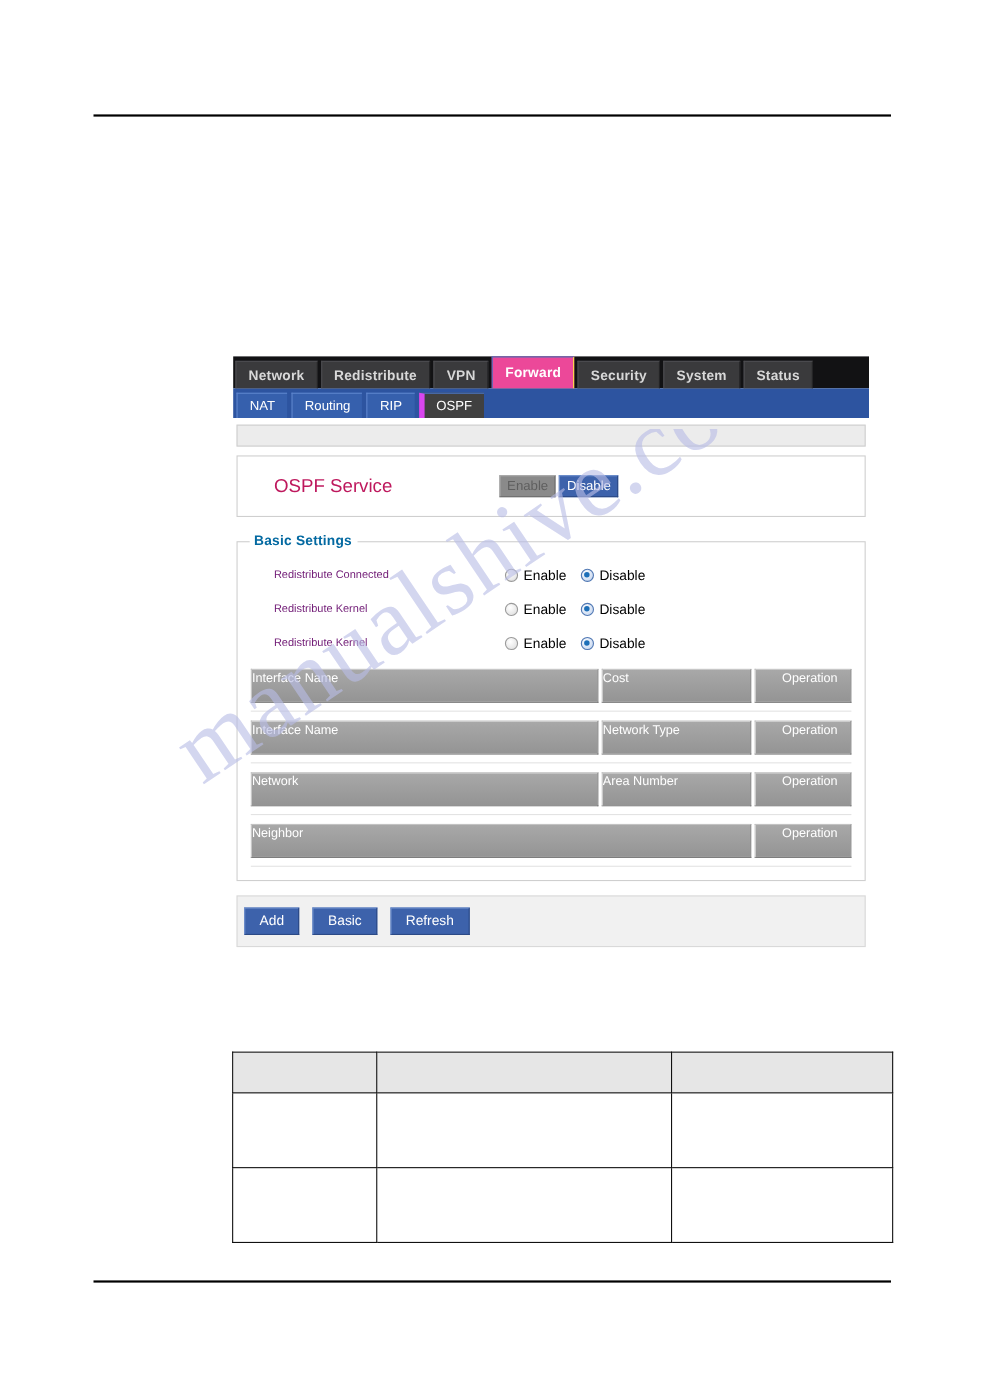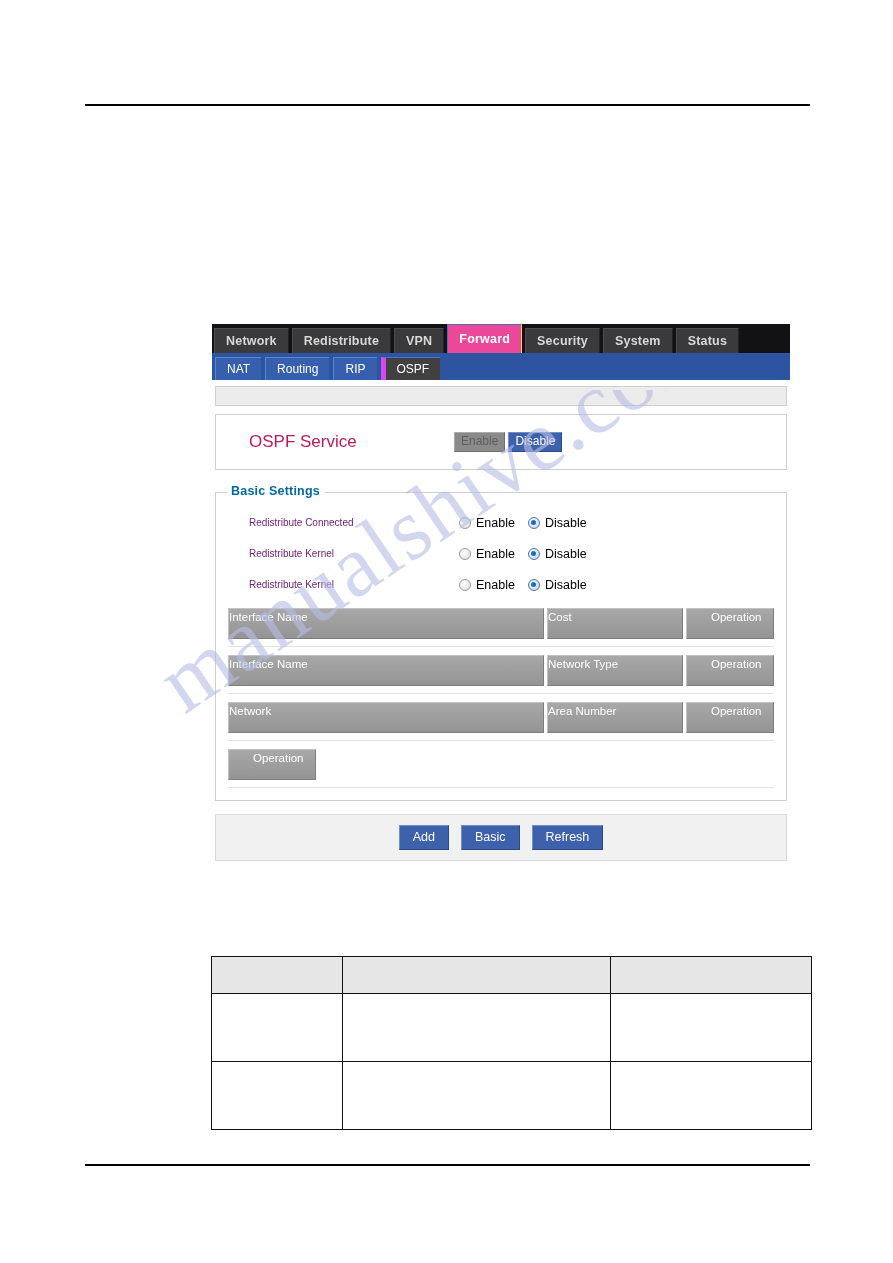--- a/index.html
+++ b/index.html
@@ -276,21 +276,21 @@
   .hbar.c-op   { width: 88px;  flex: none; }
 
   
   .actionbar {
     margin: 13px 3px 0 3px;
     background: #f1f1f1;
     border: 1px solid #d9d9d9;
     height: 47px;
     display: flex;
     align-items: center;
-    justify-content: center;
+    justify-content: flex-start;
     box-sizing: border-box;
   }
   .btn {
     background: #3d62ab;
     color: #ffffff;
     font-size: 12.5px;
     padding: 4px 13px 5px 13px;
     margin: 0 6px;
     line-height: 14px;
     border-top: 1px solid #6e8fcc;
@@ -418,20 +418,21 @@
           <div class="hbar c-op">Operation</div>
         </div>
 
         <div class="hbar-wrap">
           <div class="hbar c-main">Network</div>
           <div class="hbar c-mid">Area Number</div>
           <div class="hbar c-op">Operation</div>
         </div>
 
         <div class="hbar-wrap">
+          <div class="hbar c-main">Neighbor</div>
           <div class="hbar c-op">Operation</div>
         </div>
 
       </div>
     </div>
 
     <div class="actionbar">
       <div class="btn">Add</div>
       <div class="btn">Basic</div>
       <div class="btn">Refresh</div>

